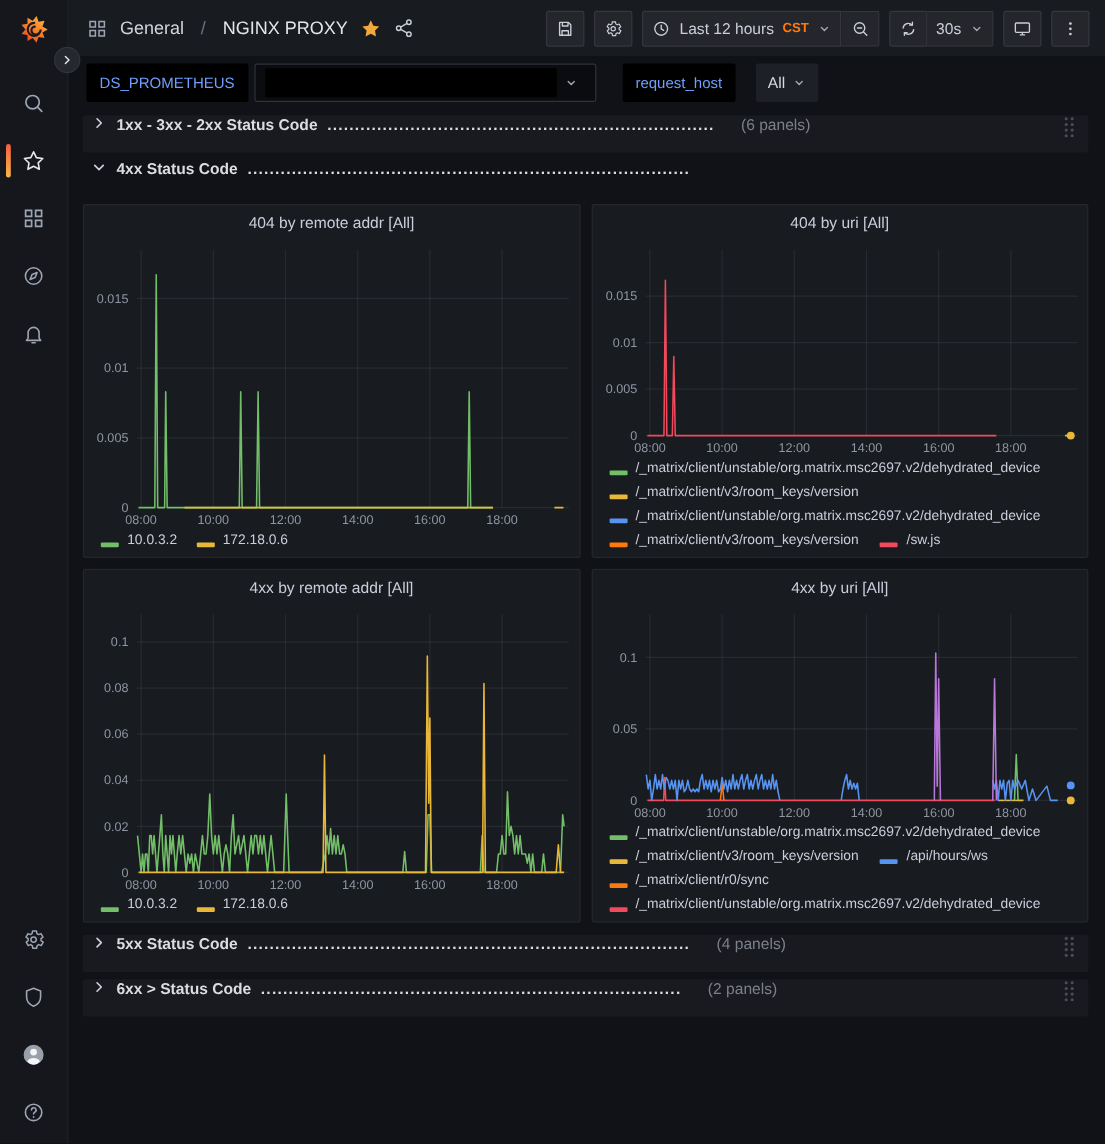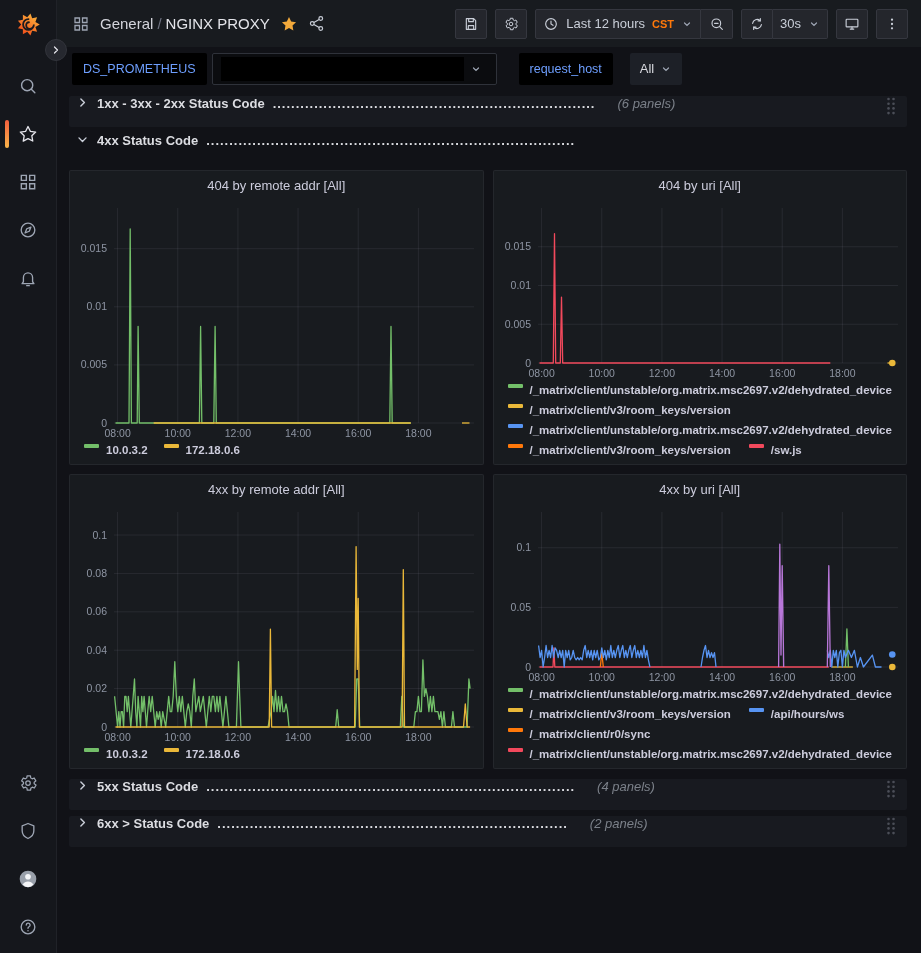--- a/index.html
+++ b/index.html
@@ -20,21 +20,21 @@
   .sb-top { margin-top:14px; display:flex; flex-direction:column; }
   .sb-bottom { margin-top:auto; margin-bottom:2px; display:flex; flex-direction:column; }
   .avatar-circle { width:26px; height:26px; }
 
   
   .main { flex:1; display:flex; flex-direction:column; min-width:0; }
 
   .topbar { height:47px; flex:0 0 47px; background:#181B1F; display:flex; align-items:center; justify-content:space-between; padding:0 13px 0 15px; }
   .tb-left { display:flex; align-items:center; gap:10px; }
   .tb-left .apps { color:#9DA5B3; width:18px; height:18px; }
-  .crumb { font-size:15px; display:flex; gap:4px; align-items:center; }
+  .crumb { font-size:15px; display:flex; gap:14px; align-items:center; }
   .crumb .sep { color:#6E7280; }
   .crumb .sec { color:#D3D4DB; cursor:pointer; }
   .crumb .ttl { color:#E4E5EA; cursor:pointer; }
   .icon-plain { color:#C9CED8; width:17px; height:17px; cursor:pointer; }
   .star-fav { width:18px; height:18px; cursor:pointer; }
   .tb-right { display:flex; align-items:flex-start; gap:8px; }
   .hbtn { height:30px; min-width:32px; padding:0 7px; display:inline-flex; align-items:center; justify-content:center; gap:7px; background:#24262C; border:1px solid #35373F; border-radius:2px; color:#C9CED8; font-size:13px; cursor:pointer; white-space:nowrap; }
   .hbtn svg { width:16px; height:16px; }
   .btn-group { display:flex; }
   .btn-group .hbtn + .hbtn { border-left:0; border-top-left-radius:0; border-bottom-left-radius:0; }
@@ -51,32 +51,32 @@
   .redacted { display:block; width:243px; height:24px; background:#000; }
   .var-select.simple { background:#1D2027; border:none; color:#D8D9DF; padding:0 10px;margin-left:12px; }
 
   
   .dash { flex:1; padding:6px 14px 0 12px; overflow:hidden; }
   .row-head { height:31px; display:flex; align-items:flex-start; gap:8px; padding:0 9px 0 7px; border-radius:2px; cursor:pointer; margin-bottom:6px; }
   .row-head.collapsed { background:#181A20; }
   .row-head .chev { width:13px; height:13px; color:#C9CED8; flex:0 0 13px; }
   .rh-title { font-size:13px; font-weight:700; color:#DCDDE2; white-space:nowrap; }
   .rh-dots { font-size:13px; font-weight:700; color:#DCDDE2; letter-spacing:1px; overflow:hidden; white-space:nowrap; }
-  .rh-count { font-size:13px; font-style:italic; color:#7B8089; margin-left:14px; white-space:nowrap; }
+  .rh-count { font-size:13px; color:#7B8089; margin-left:14px; white-space:nowrap; }
   .rh-spacer { flex:1; }
   .drag { width:14px; height:20px; flex:0 0 14px; cursor:grab; }
 
   .panel-grid { display:grid; grid-template-columns:1fr 1fr; gap:9px; margin:2px 0 10px; }
   .panel { height:295px; background:#181B1F; border:1px solid rgba(204,204,220,0.07); border-radius:2px; display:flex; flex-direction:column; overflow:hidden; }
   .panel-title { height:28px; flex:0 0 28px; display:flex; align-items:center; justify-content:center; font-size:13px; font-weight:500; color:#CCCCDC; cursor:pointer; }
   .chart { flex:1; position:relative; }
   .chart svg { position:absolute; left:0; top:0; }
   .legend { display:flex; flex-wrap:wrap; gap:4px 16px; padding:3px 14px 8px; font-size:11.5px; color:#CCCCDC; align-content:flex-start; }
   .panel.tall-legend .legend { max-height:86px; overflow:hidden; gap:8px 18px; }
-  .legend-item { display:inline-flex; align-items:flex-start; gap:7px; white-space:nowrap; cursor:pointer;font-weight:bold; }
+  .legend-item { display:inline-flex; align-items:flex-end; gap:7px; white-space:nowrap; cursor:pointer; }
   .swatch { width:15px; height:4px; border-radius:1px; display:inline-block; flex:0 0 15px; }
 </style>
 </head>
 <body>
 
 <div class="app">
 
   <aside class="sidebar">
     <div class="sb-logo">
       <svg viewBox="0 0 24 24">

